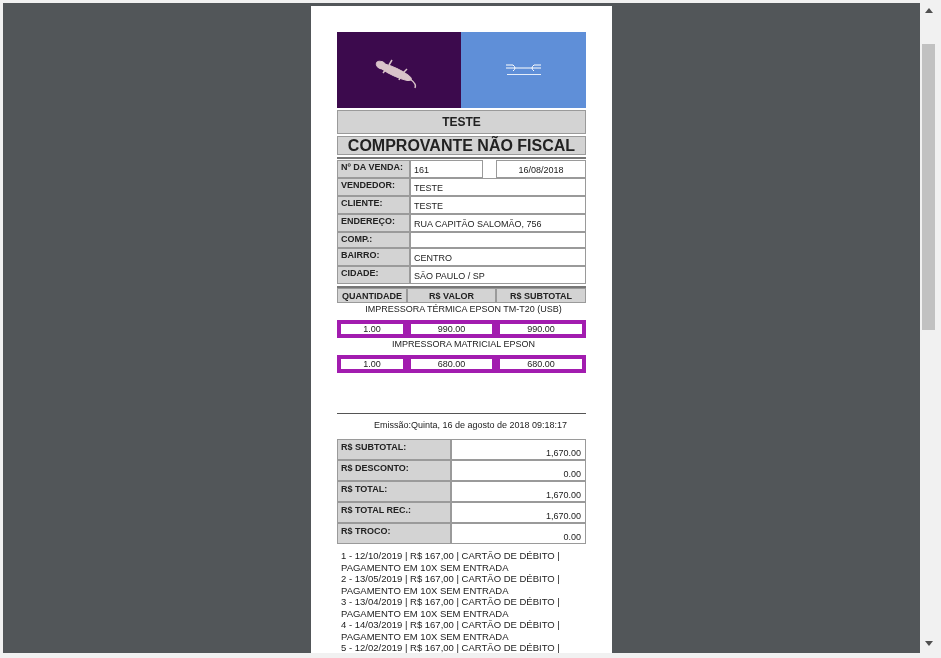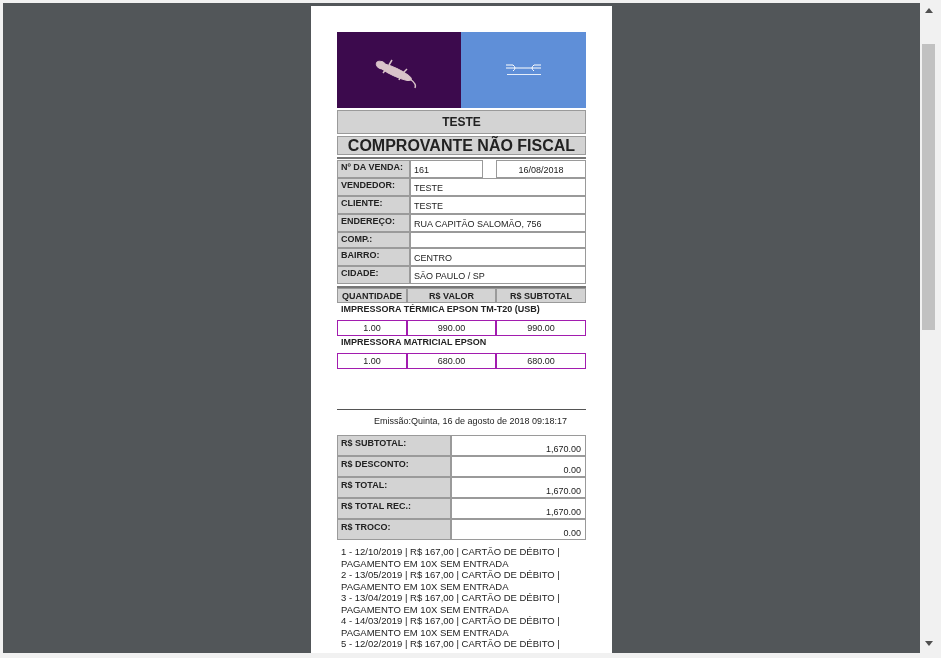--- a/index.html
+++ b/index.html
@@ -40,22 +40,22 @@
   table { border-collapse: separate; border-spacing: 0; width: 249px; font-size: 9px; }
   .info { margin-top: 1px; }
   .info td { height: 16px; border: 1px solid #9a9a9a; padding: 0 3px; vertical-align: top; line-height: 14px; }
   .info td.lbl { background: #d3d3d3; font-weight: bold; width: 73px; padding-top: 0; line-height: 12px; }
   .info td.val { padding-top: 2px; }
   .info td.gap { border: none; width: 13px; }
   .info td.date { text-align: center; }
 
   .items { margin-top: 2px; border-top: 2px solid #777; }
   .items th { background: #d3d3d3; border: 1px solid #9a9a9a; font-weight: bold; height: 15px; font-size: 9px; }
-  .items td { border: 1px solid #a21caf; height: 16px; text-align: center; }
-  .items td.desc { text-align: left; padding-left: 4px; border: none; height: 17px; vertical-align: top; line-height: 12px; font-weight: bold;}
+  .items td { border: 4px solid #a21caf; height: 16px; text-align: center; }
+  .items td.desc { text-align: center; padding-left: 4px; border: none; height: 17px; vertical-align: top; line-height: 12px;}
 
   .hr-mid { height: 1px; background: #555; margin-top: 40px; }
   .emissao { display: flex; font-size: 9px; margin-top: 6px; height: 12px; }
   .emissao .el { width: 74px; text-align: right; }
 
   .totals { margin-top: 7px; }
   .totals td { border: 1px solid #9a9a9a; height: 21px; font-size: 9px; }
   .totals td.lbl { background: #d3d3d3; font-weight: bold; width: 114px; vertical-align: top; padding: 2px 3px; }
   .totals td.val { text-align: right; vertical-align: bottom; padding: 0 4px 1px 0; }
 

